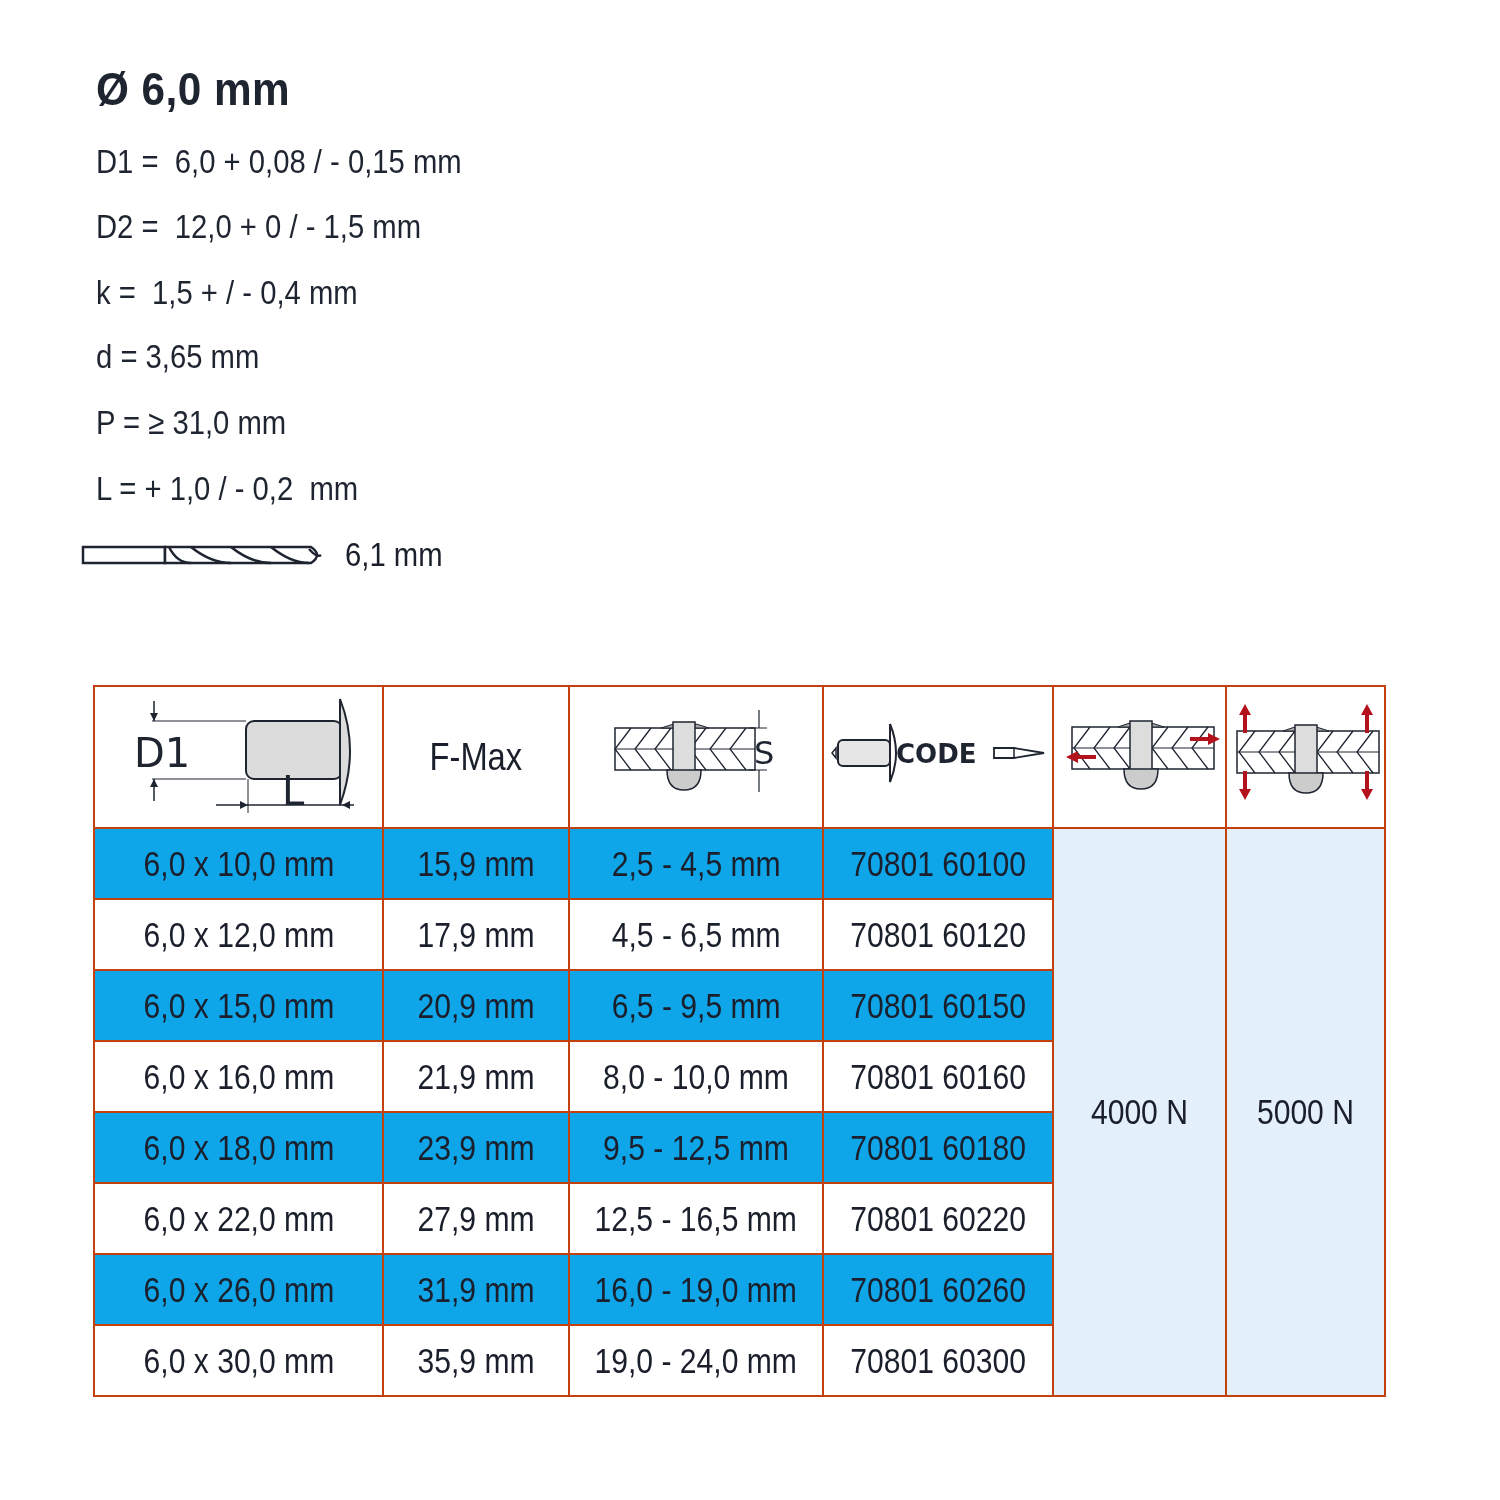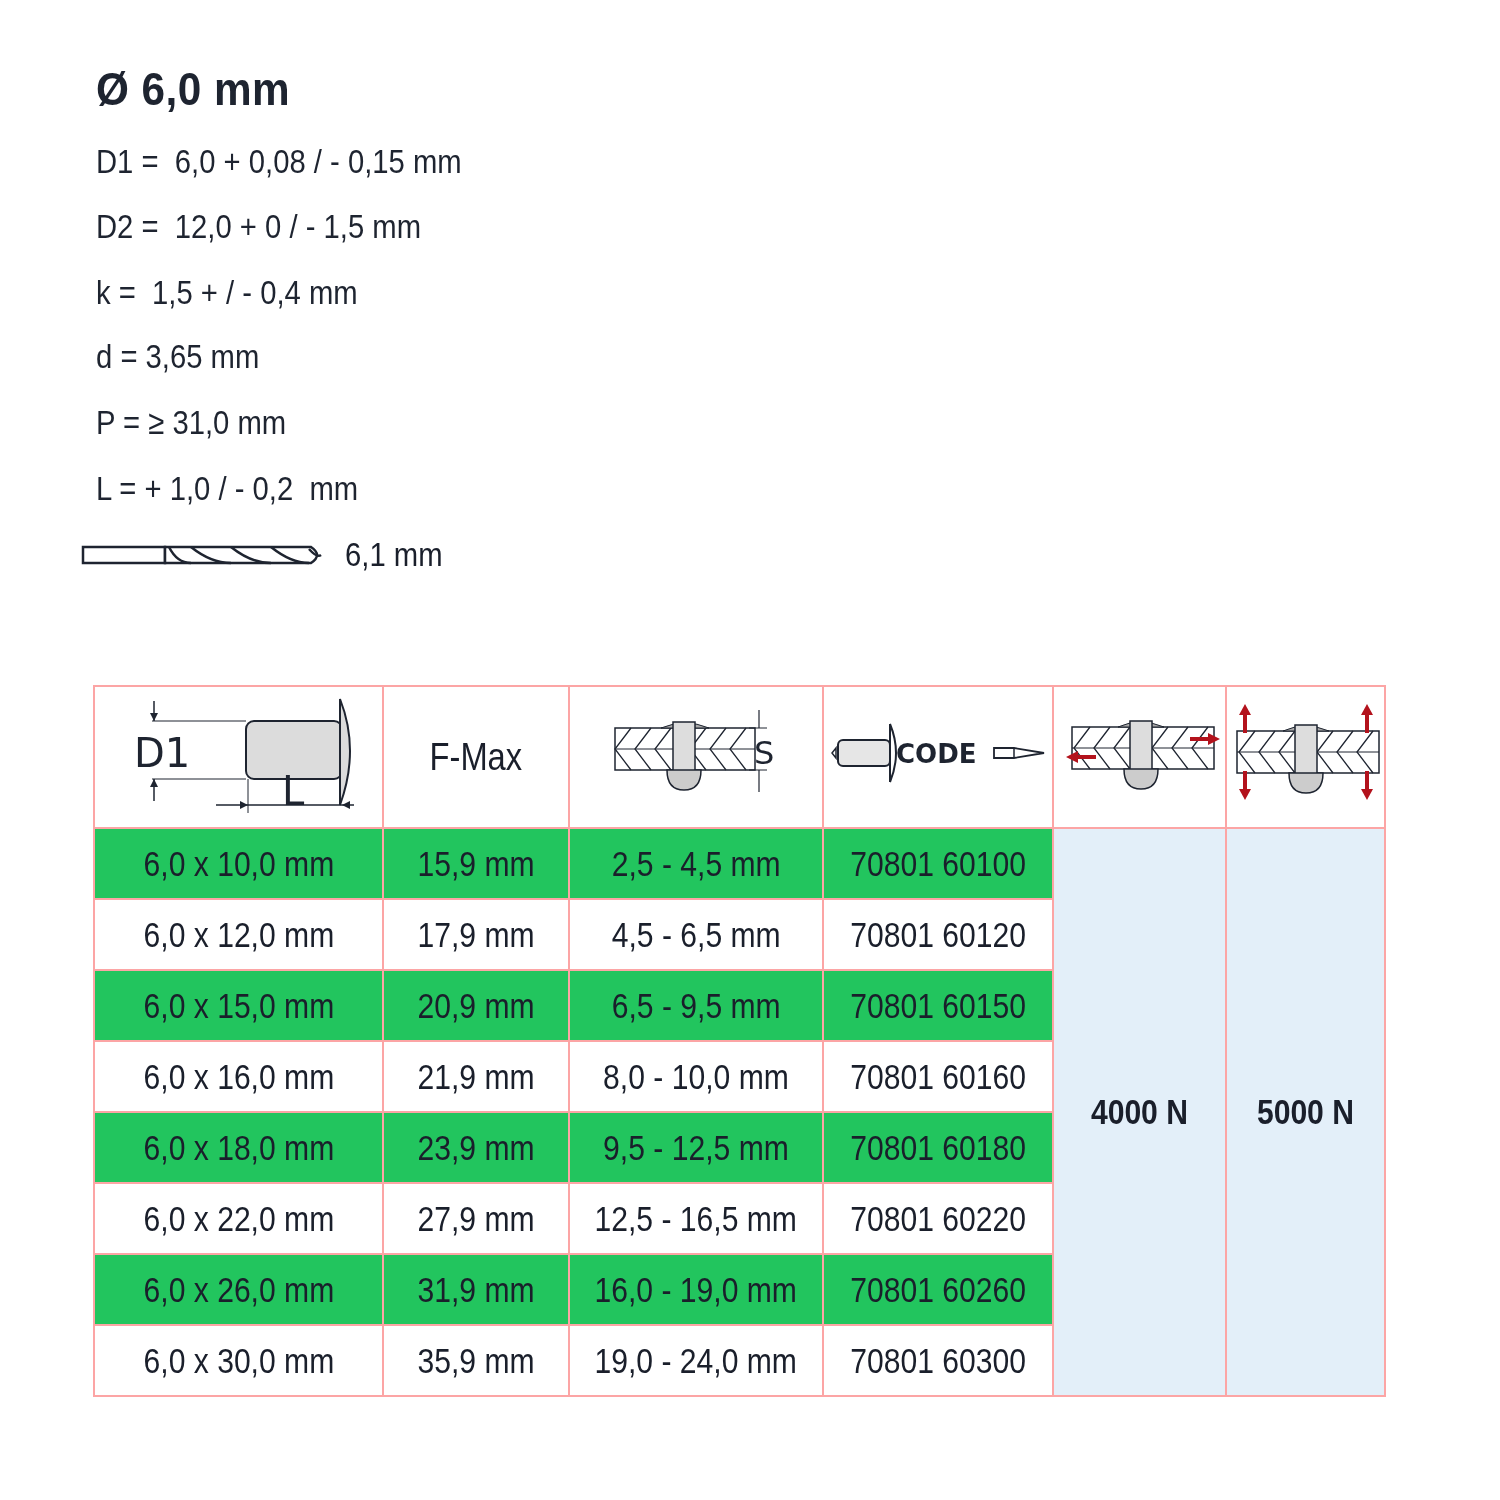--- a/index.html
+++ b/index.html
@@ -20,28 +20,28 @@
     transform: scaleX(0.86); transform-origin: left; white-space: pre;
   }
   .drill-row { position: absolute; left: 81px; top: 535px; display: flex; align-items: center; }
   .drill-row .drill-label { font-size: 34px; margin-left: 20px; transform: scaleX(0.86); transform-origin: left; white-space: pre; }
 
   table.spec-table {
     position: absolute; left: 93px; top: 685px;
     border-collapse: collapse; table-layout: fixed;
   }
   table.spec-table td {
-    border: 2px solid #fca5a5; text-align: center; vertical-align: middle;
+    border: 2px solid #c2410c; text-align: center; vertical-align: middle;
     font-size: 35px; color: #1a1f2b; padding: 0; white-space: nowrap;
   }
   table.spec-table td span.t { display: inline-block; transform: scaleX(0.86); }
   tr.head td { height: 140px; background: #ffffff; }
   tr.body-row td { height: 69px; }
-  tr.body-row.shaded td.c { background: #22c55e; }
-  td.merged { background: #e3eff9 !important; font-weight: bold; }
+  tr.body-row.shaded td.c { background: #0ea5e9; }
+  td.merged { background: #e3eff9 !important; }
   .fmax { font-size: 38px; }
 </style>
 </head>
 <body>
 
 <div class="title">Ø 6,0 mm</div>
 
 <div class="spec" style="top:142px">D1 =  6,0 + 0,08 / - 0,15 mm</div>
 <div class="spec" style="top:207px">D2 =  12,0 + 0 / - 1,5 mm</div>
 <div class="spec" style="top:273px">k =  1,5 + / - 0,4 mm</div>

